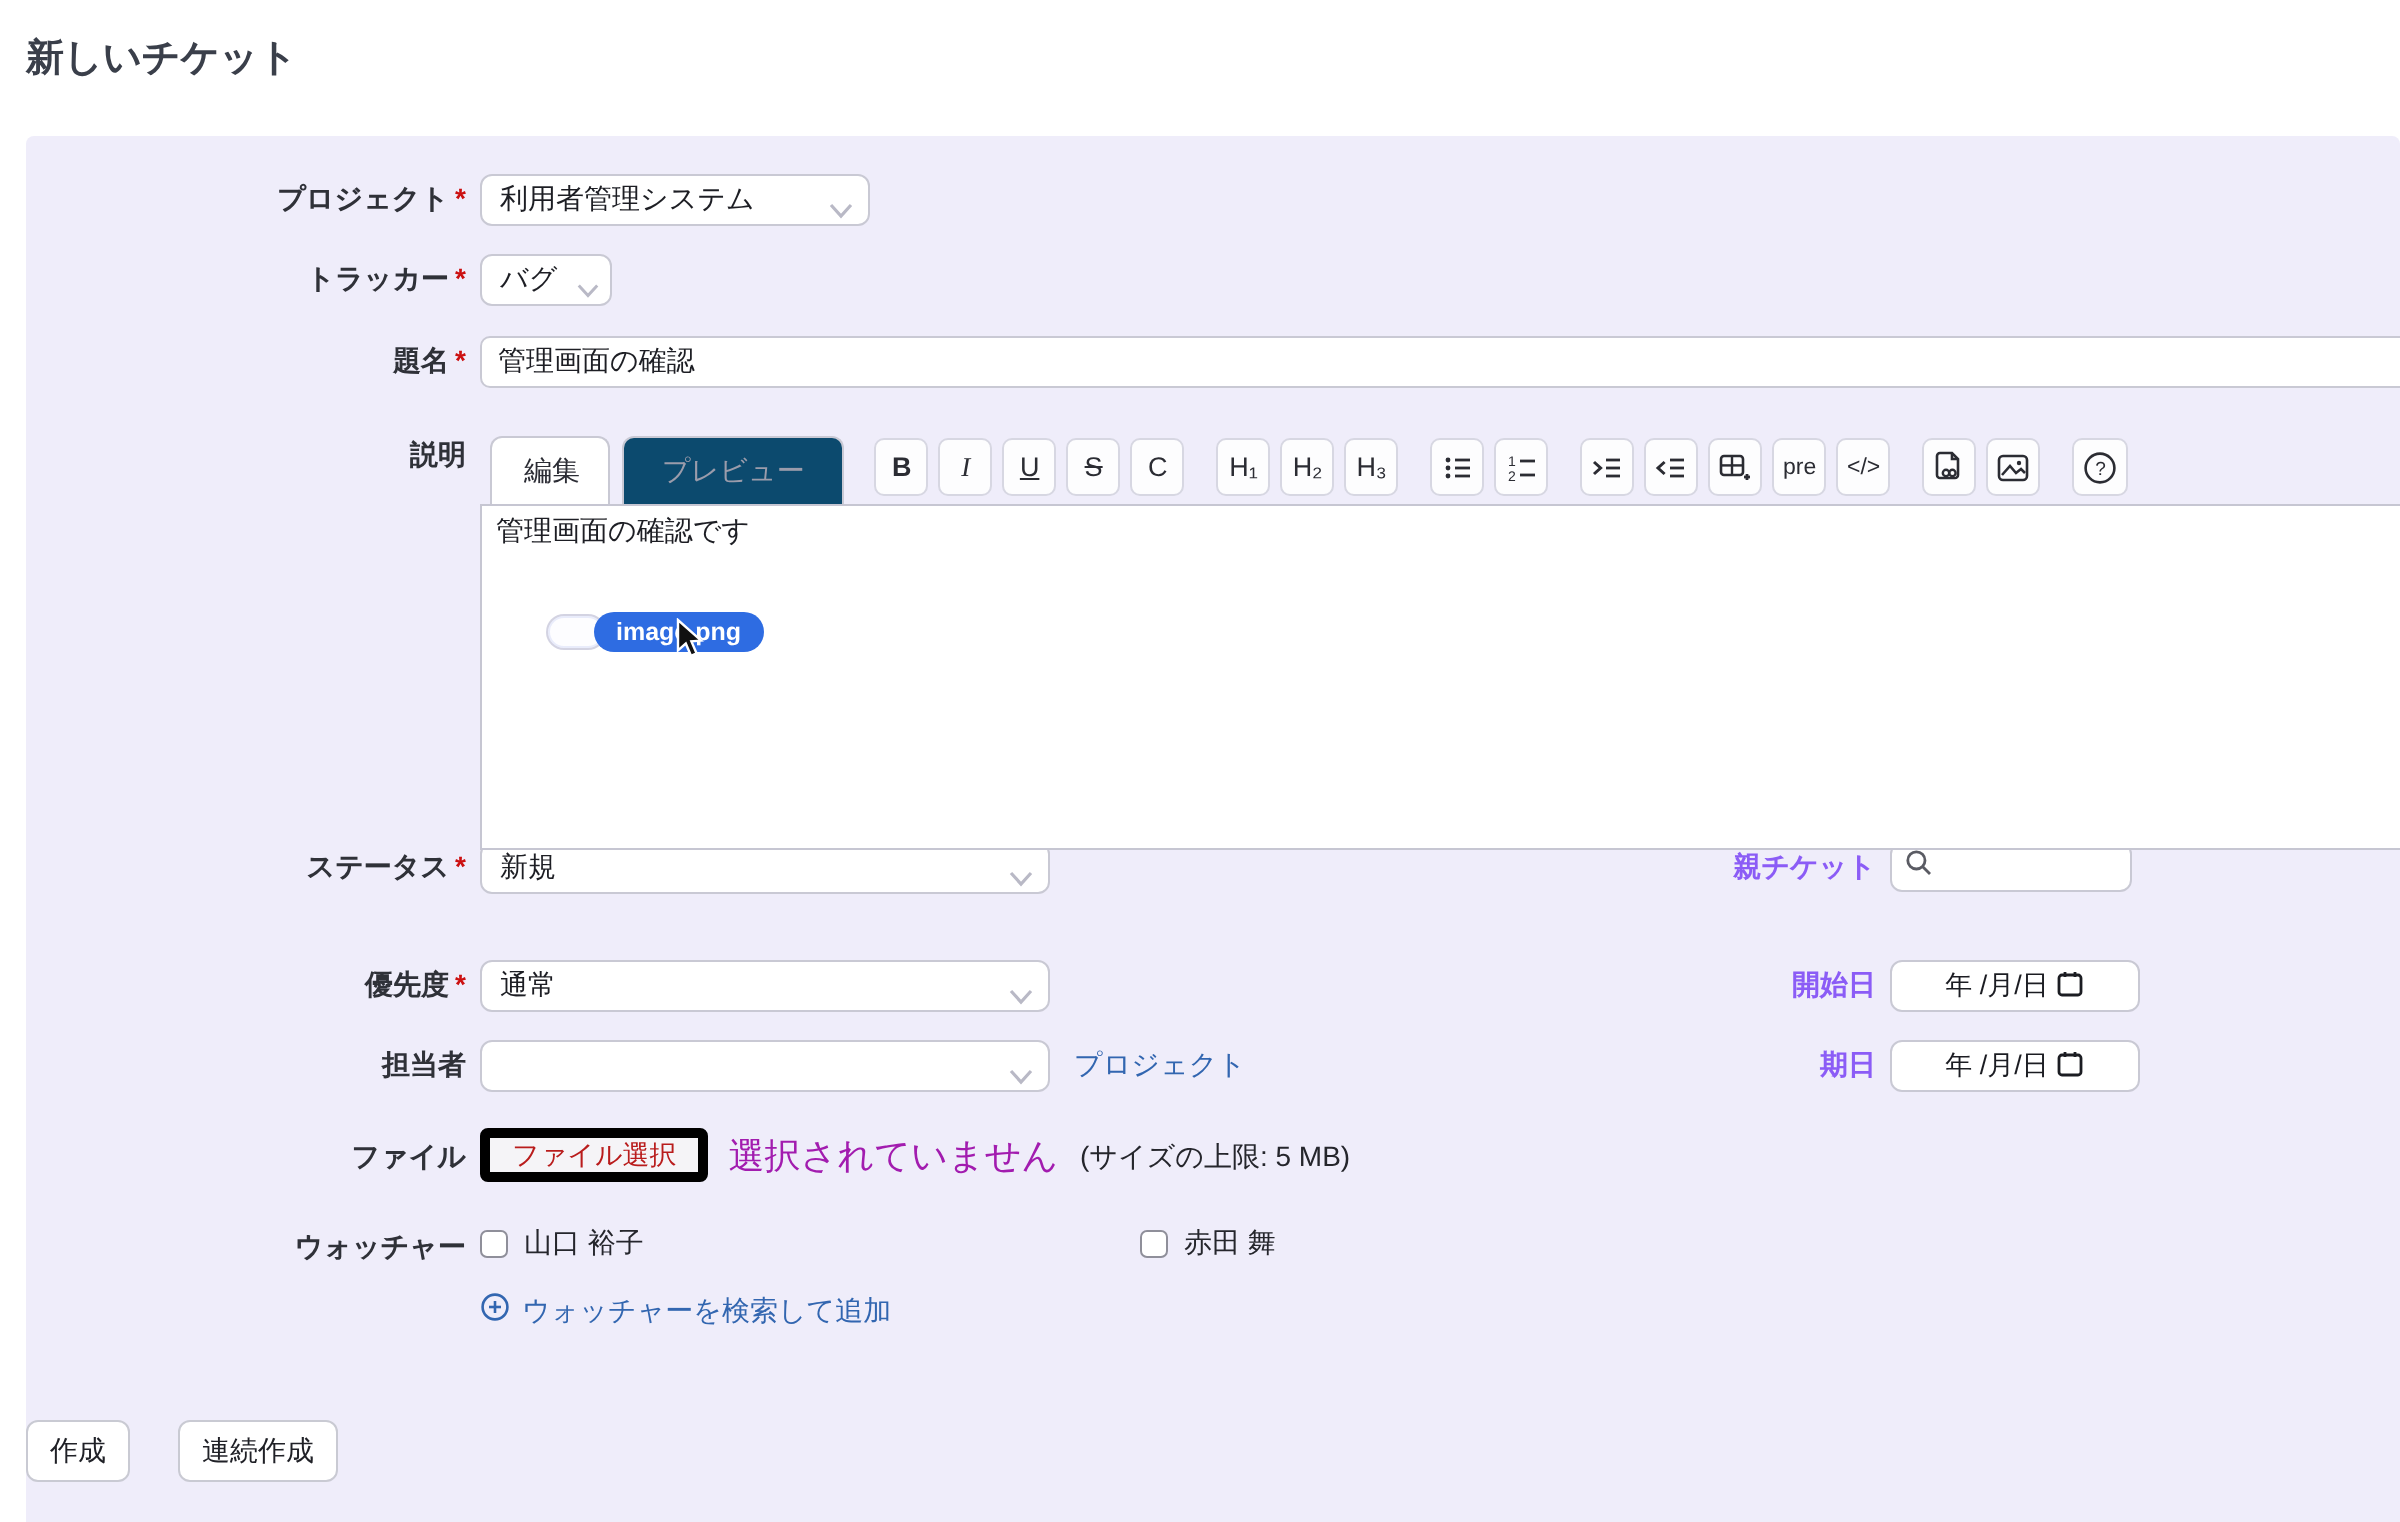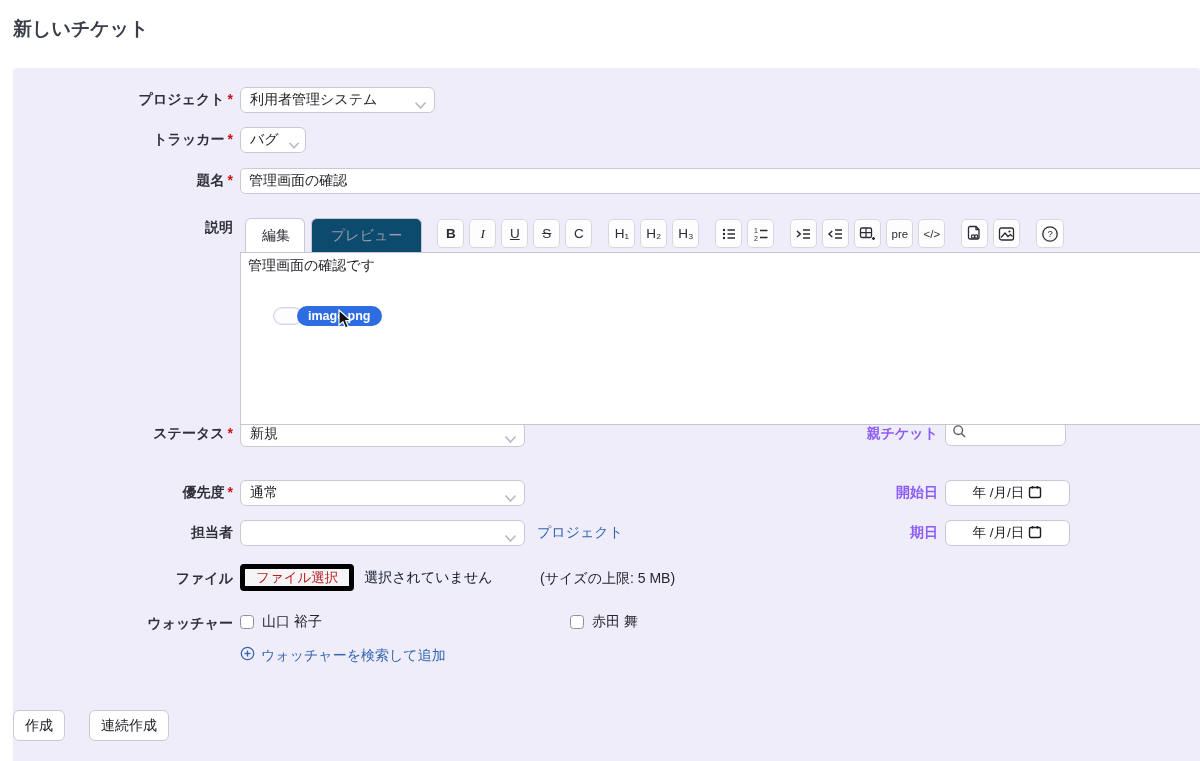--- a/index.html
+++ b/index.html
@@ -65,21 +65,21 @@
   .search-input { width:121px; height:25px; background:#ffffff; border:1px solid #c9c9d4;
     border-radius:6px; display:flex; align-items:center; padding:0 6px; position:absolute; top:0; }
   .date-input { width:125px; height:26px; background:#ffffff; border:1px solid #c9c9d4;
     border-radius:6px; display:flex; align-items:center; justify-content:center; gap:4px;
     font-size:13.5px; color:#1b1c22; position:absolute; top:0; }
 
   .link { color:#3266b0; font-size:14px; text-decoration:none; cursor:pointer; white-space:nowrap; }
 
   .file-btn { height:27px; background:#f5f4f7; border:5px solid #000000; border-radius:4px;
     font-size:13.5px; color:#b91c1c; padding:0 11px; display:inline-flex; align-items:center; cursor:pointer; }
-  .file-status { font-size:14px; color:#0f172a; margin-left:10px; }
+  .file-status { font-size:18px; color:#a21caf; margin-left:10px; }
   .file-limit { position:absolute; left:527px; top:6px; font-size:14px; color:#25262c; }
 
   .cb-item { position:absolute; top:2px; display:flex; align-items:center; font-size:14px; color:#25262c; }
   .cb { width:14px; height:14px; border:1.5px solid #8f8f9a; border-radius:3.5px; background:#ffffff;
     margin-right:8px; cursor:pointer; }
 
   .add-watcher { position:absolute; left:227px; top:578px; display:flex; align-items:center; gap:6px; }
 
   .actions { position:absolute; left:13px; top:710px; display:flex; gap:24px; }
   .act-btn { height:31px; background:#ffffff; border:1px solid #c9cad3; border-radius:6px;

